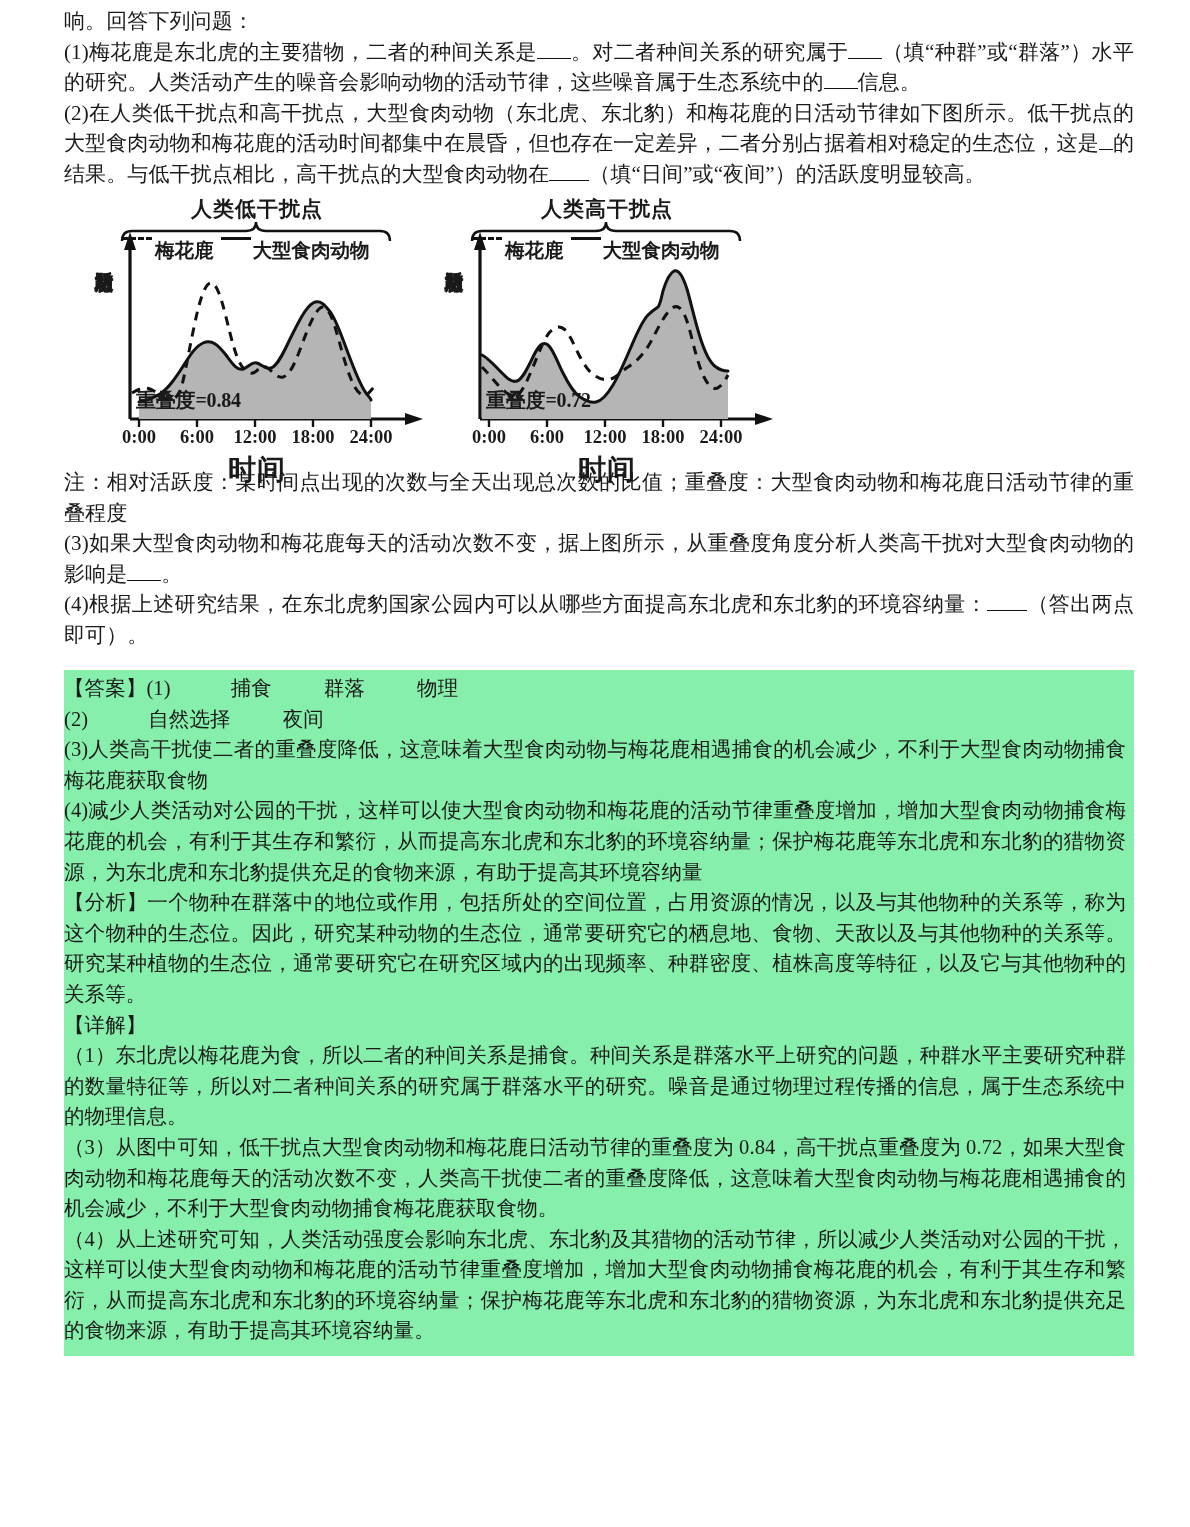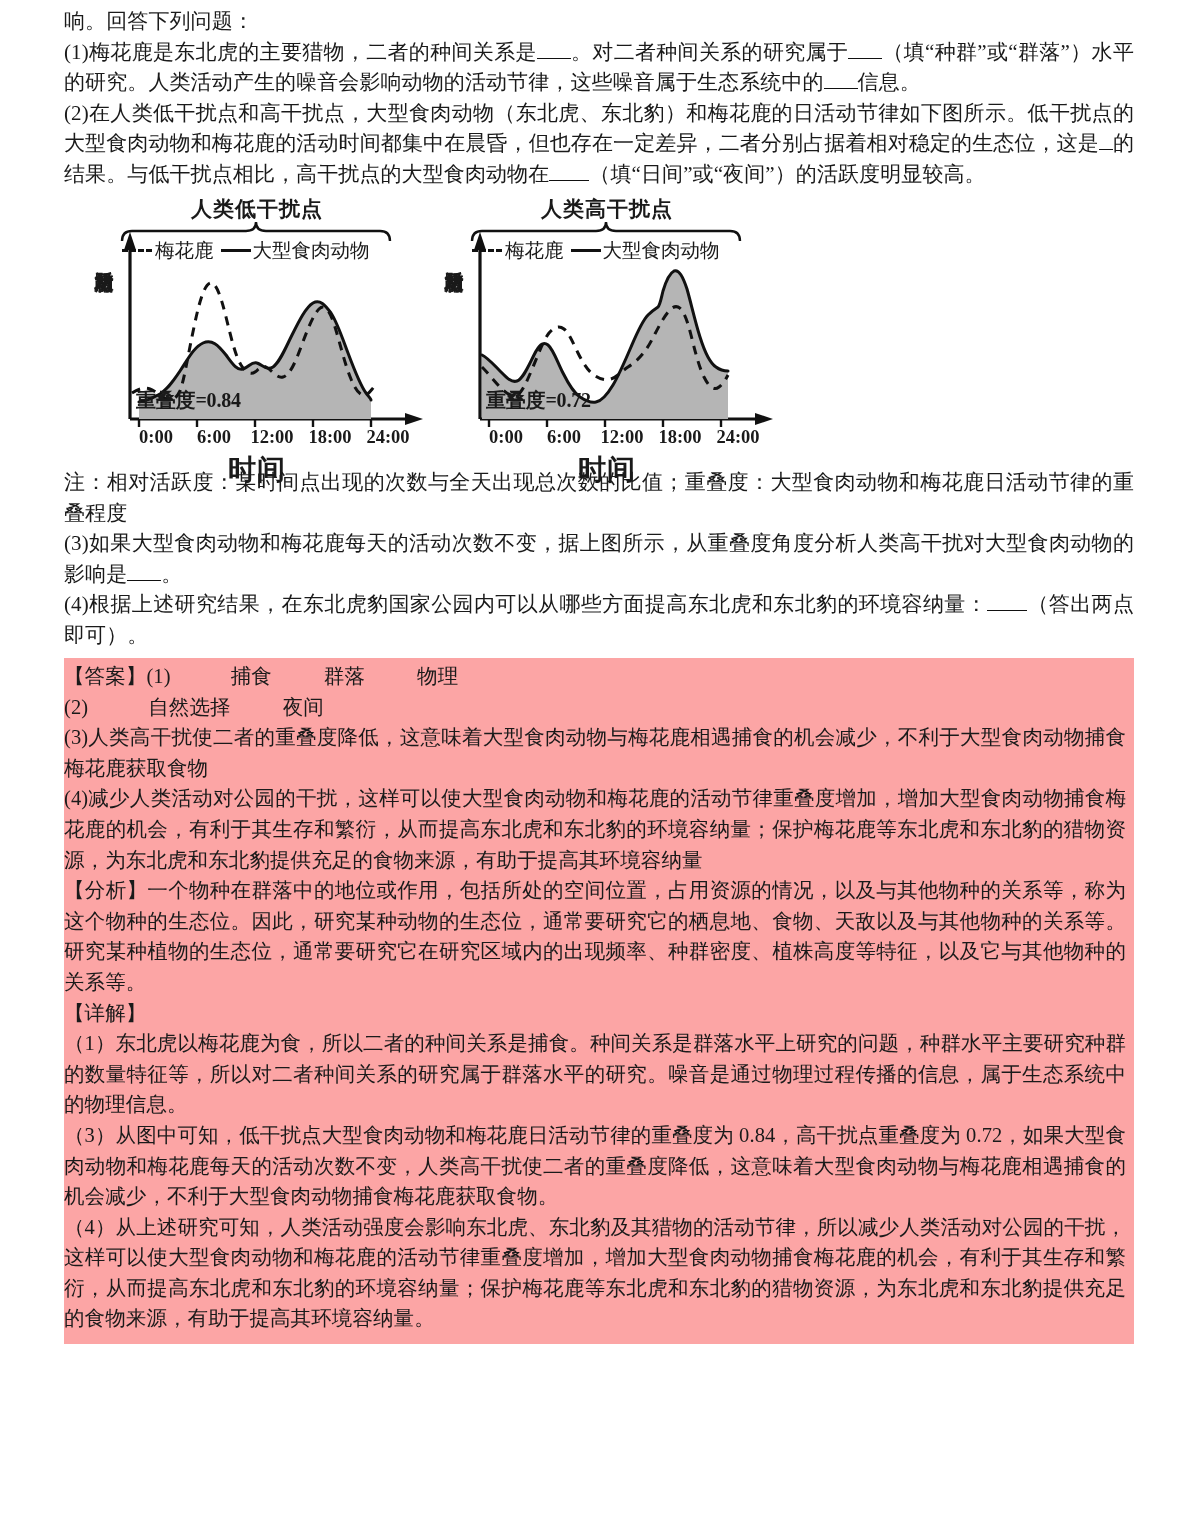--- a/index.html
+++ b/index.html
@@ -77,23 +77,22 @@
     writing-mode: vertical-rl;
     text-orientation: upright;
     white-space: nowrap;
   }
   .legend-row {
     position: absolute;
     top: 42px;
     left: 40px;
     width: 300px;
     font-size: 19.5px;
-    font-weight: 400;
+    font-weight: 700;
     display: flex;
-    align-items: center;
     white-space: nowrap;
   }
   .legend-dash {
     display: inline-block;
     width: 30px;
     height: 0;
     border-top: 3.2px dashed #111;
     margin-right: 3px;
   }
   .legend-solid {
@@ -115,35 +114,34 @@
     left: 0;
     width: 350px;
     font-size: 18.5px;
     font-weight: 700;
     font-family: "Liberation Serif", serif;
   }
   .xtick {
     position: absolute;
     transform: translateX(-50%);
     white-space: nowrap;
-    margin-left: 17px;
   }
   .xaxis-name {
     position: absolute;
     width: 350px;
     text-align: center;
     font-size: 28px;
     font-weight: 700;
     letter-spacing: 1px;
   }
 
   
   .answer-block {
-    background: #fca5a5;
-    margin-top: 8px;
+    background: #86efac;
+    margin-top: 20px;
     padding: 3px 8px 10px 0px;
   }
   .answer-block p.line { font-size: 20.5px; line-height: 30.6px; }
   .gap-m { display: inline-block; width: 52px; }
   .gap-l { display: inline-block; width: 60px; }
 </style>
 </head>
 <body>
 
 <div class="page">

